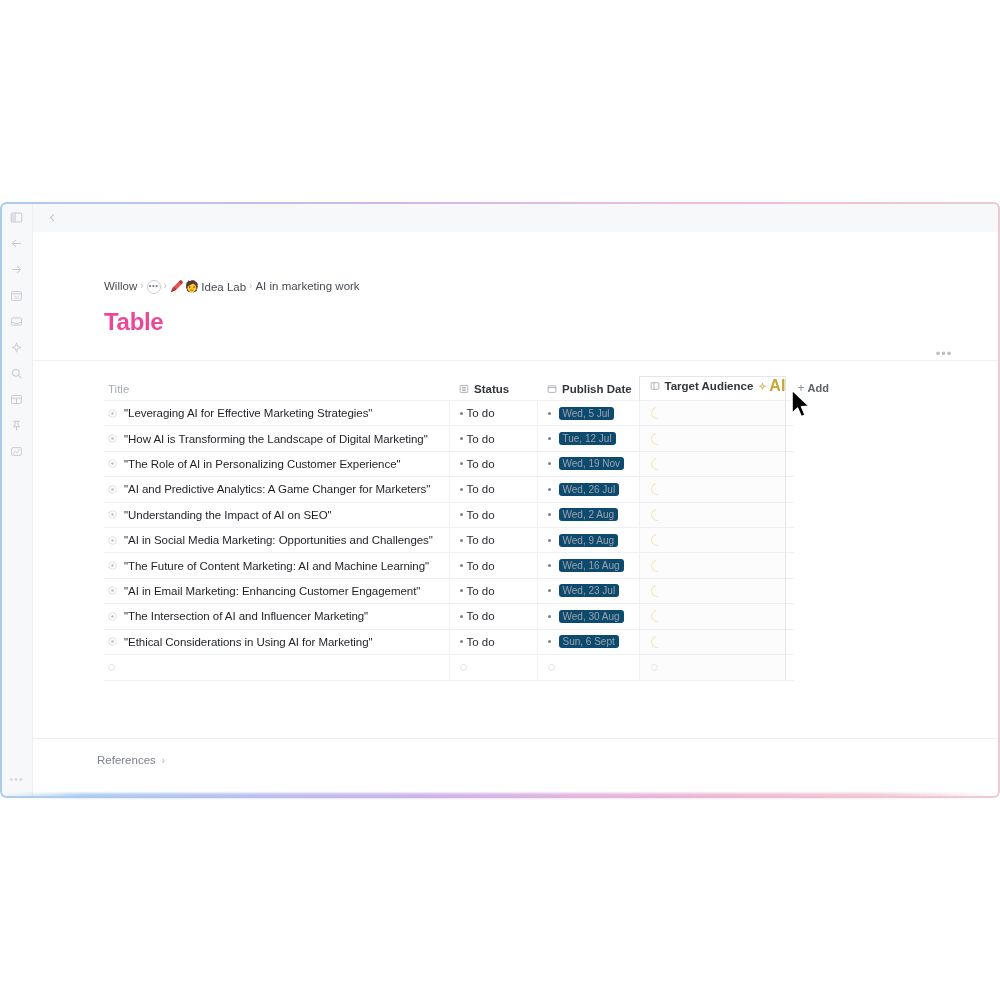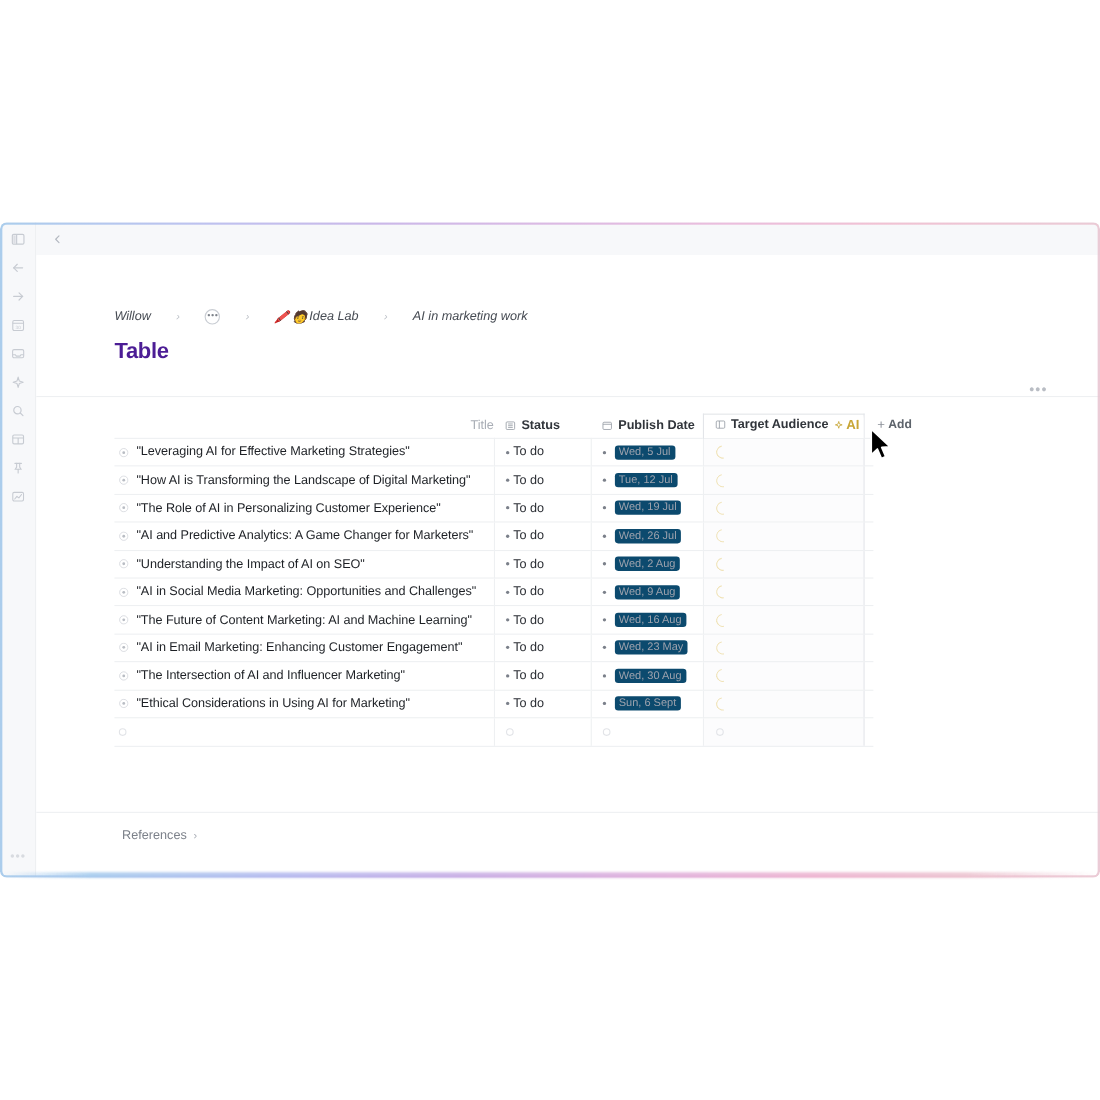--- a/index.html
+++ b/index.html
@@ -114,48 +114,47 @@
     background: #ffffff;
   }
 
   
   #doc-header {
     position: relative;
     padding: 48px 0 0 71px;
     height: 118px;
   }
   #breadcrumb {
-    display: flex; align-items: center;
-    gap: 22px;
+    display: flex; align-items: flex-start;
+    gap: 2px;
     font-size: 11.5px;
     color: #464b53;
     height: 16px;
-    font-style: italic;
   }
   .bc-item { white-space: nowrap; }
   .bc-sep { color: #bcc0c7; font-size: 10px; padding: 0 1px; }
   #bc-dots-circle {
     display: inline-flex; align-items: center; justify-content: center;
     width: 14px; height: 14px;
     border: 1px solid #c9cdd3;
     border-radius: 50%;
     color: #7d828a;
     font-size: 8px;
     line-height: 1;
     letter-spacing: .5px;
     padding-bottom: 2px;
   }
   .bc-emoji { font-size: 11px; margin-right: 1px; }
   #bc-idea-lab { display: flex; align-items: center; gap: 1px; }
 
   #page-title {
     margin-top: 12px;
-    font-size: 20px;
+    font-size: 24px;
     font-weight: 700;
-    color: #4c1d95;
+    color: #ec4899;
     letter-spacing: -0.3px;
   }
   #page-more-menu {
     position: absolute;
     right: 46px; top: 112px;
     width: 20px; height: 18px;
     display: flex; align-items: center; justify-content: center;
     color: #b9bdc4;
     font-size: 13px;
     letter-spacing: 1px;
@@ -188,30 +187,30 @@
     height: 22px;
     font-size: 11.5px;
     font-weight: 600;
     color: #31353b;
     text-align: left;
     padding: 0 0 5px 0;
     vertical-align: bottom;
     white-space: nowrap;
   }
   th .th-inner { display: flex; align-items: center; gap: 5px; padding-left: 10px; }
-  th.th-title .th-inner { padding-left: 4px; justify-content: flex-end; }
+  th.th-title .th-inner { padding-left: 4px; }
   .th-label-muted { color: #a8adb5; font-weight: 400; }
   .th-icon { color: #9aa0a8; display: flex; align-items: center; }
 
   
   .ai-badge {
     display: inline-flex; align-items: center; gap: 2px;
     margin-left: auto; padding-right: 12px;
     color: #c8a636;
-    font-size: 12px;
+    font-size: 16px;
     font-weight: 600;
   }
   .ai-badge svg { display: block; }
 
   
   th.th-audience {
     background: #ffffff;
     border-left: 1px solid #e3e5e9;
     border-right: 1px solid #e3e5e9;
     border-top: 1px solid #e3e5e9;
@@ -293,21 +292,21 @@
 
   
   #footer-rule {
     position: absolute;
     left: 0; top: 506px;
     width: 967px; height: 1px;
     background: #eef0f2;
   }
   #references {
     position: absolute;
-    left: 78px; top: 522px;
+    left: 64px; top: 522px;
     display: flex; align-items: center; gap: 6px;
     font-size: 11.5px;
     color: #7c818a;
   }
   #references .chev { color: #a9aeb6; font-size: 10px; }
 
   
   #mouse-cursor {
     position: absolute;
     left: 789px; top: 388px;
@@ -574,21 +573,21 @@
               </td>
               <td class="cell-status">
                 <div class="cell-inner">
                   <span class="status-dot"></span>
                   <span class="status-text">To do</span>
                 </div>
               </td>
               <td class="cell-date">
                 <div class="cell-inner">
                   <span class="status-dot"></span>
-                  <span class="date-pill">Wed, 19 Jul</span>
+                  <span class="date-pill">Wed, 19 Nov</span>
                 </div>
               </td>
               <td class="cell-audience">
                 <div class="cell-inner">
                   <span class="spinner"></span>
                 </div>
               </td>
               <td class="cell-add"></td>
             </tr>
             <tr>
@@ -729,21 +728,21 @@
               </td>
               <td class="cell-status">
                 <div class="cell-inner">
                   <span class="status-dot"></span>
                   <span class="status-text">To do</span>
                 </div>
               </td>
               <td class="cell-date">
                 <div class="cell-inner">
                   <span class="status-dot"></span>
-                  <span class="date-pill">Wed, 23 May</span>
+                  <span class="date-pill">Wed, 23 Jul</span>
                 </div>
               </td>
               <td class="cell-audience">
                 <div class="cell-inner">
                   <span class="spinner"></span>
                 </div>
               </td>
               <td class="cell-add"></td>
             </tr>
             <tr>

